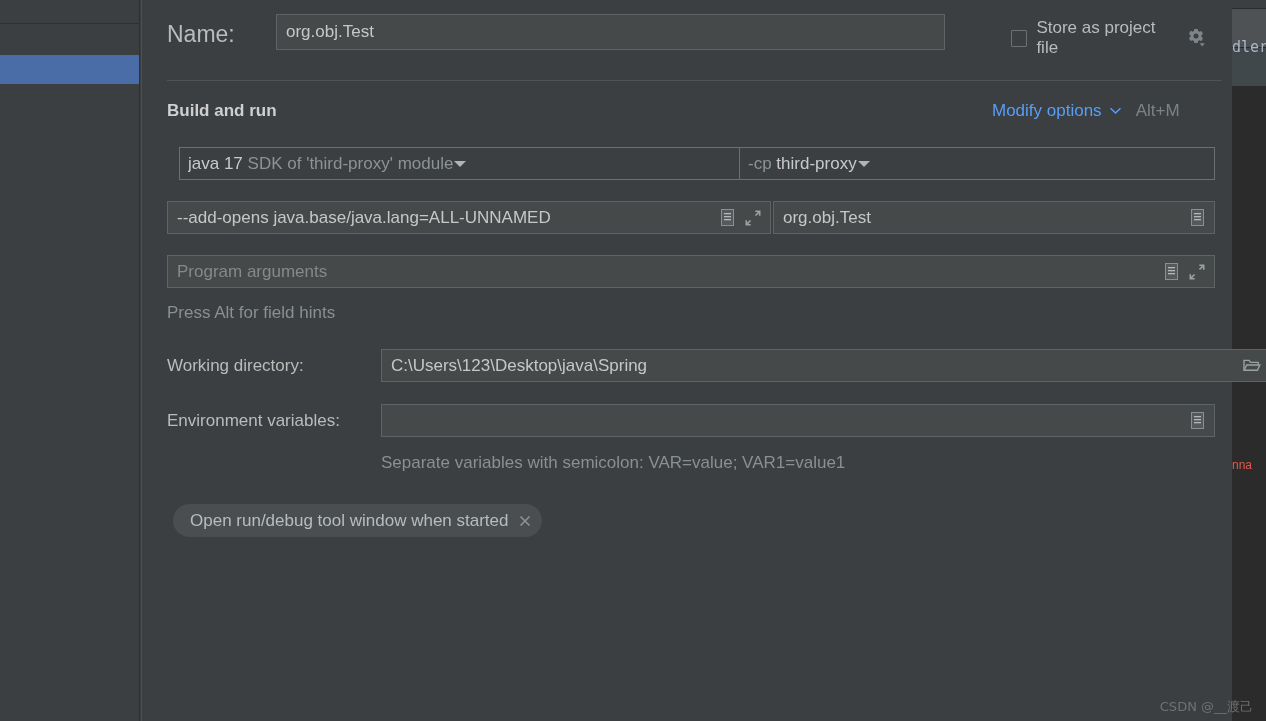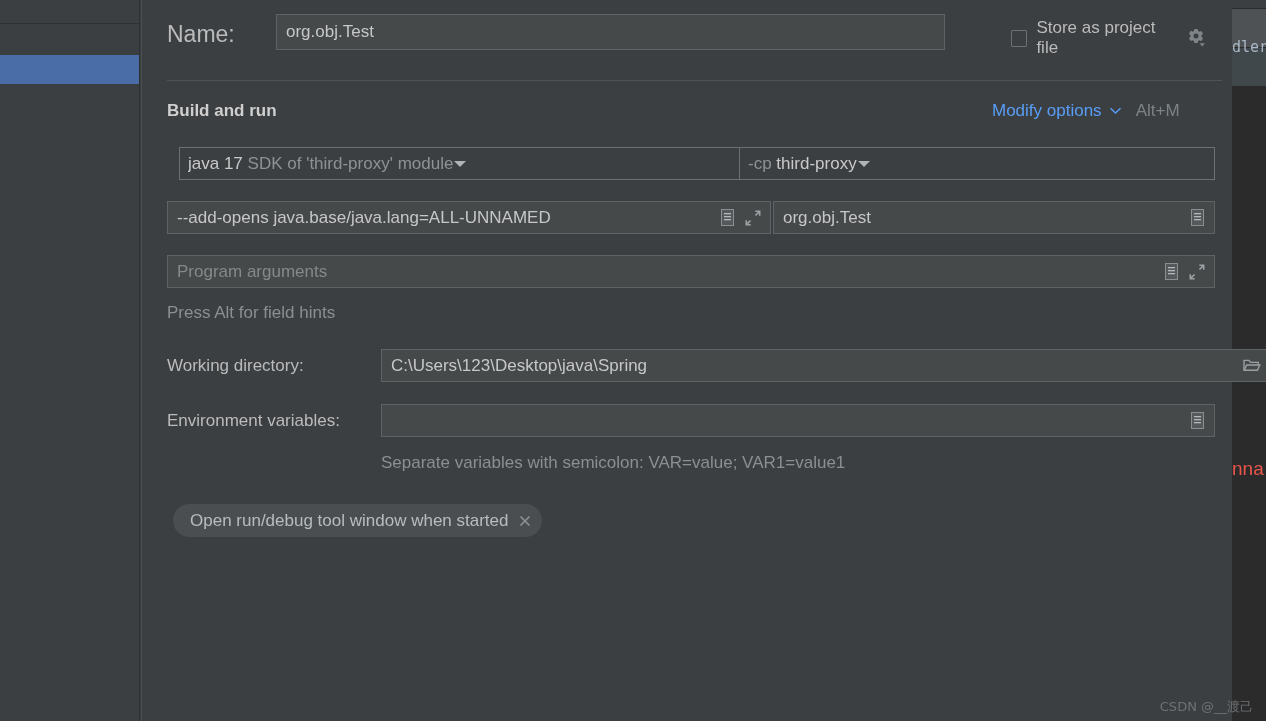--- a/index.html
+++ b/index.html
@@ -81,21 +81,21 @@
     background: #2b2b2b;
   }
   #bg-editor .code-frag {
     position: absolute;
     left: 0;
     font-family: "DejaVu Sans Mono", monospace;
     font-size: 15px;
     white-space: nowrap;
   }
   #bg-editor .frag-dler { top: 38px; color: #a9b7c6; }
-  #bg-editor .frag-nna  { top: 458px; color: #e8564a; font-family: "Liberation Sans", sans-serif; font-size: 19px; }
+  #bg-editor .frag-nna  { top: 458px; color: #e8564a; font-family: "Liberation Sans", sans-serif; font-size: 12px; }
 
   
   #dialog {
     position: absolute;
     left: 142px; top: 0;
     width: 1090px; height: 721px;
     background: #3c3f41;
     box-sizing: border-box;
   }
 

